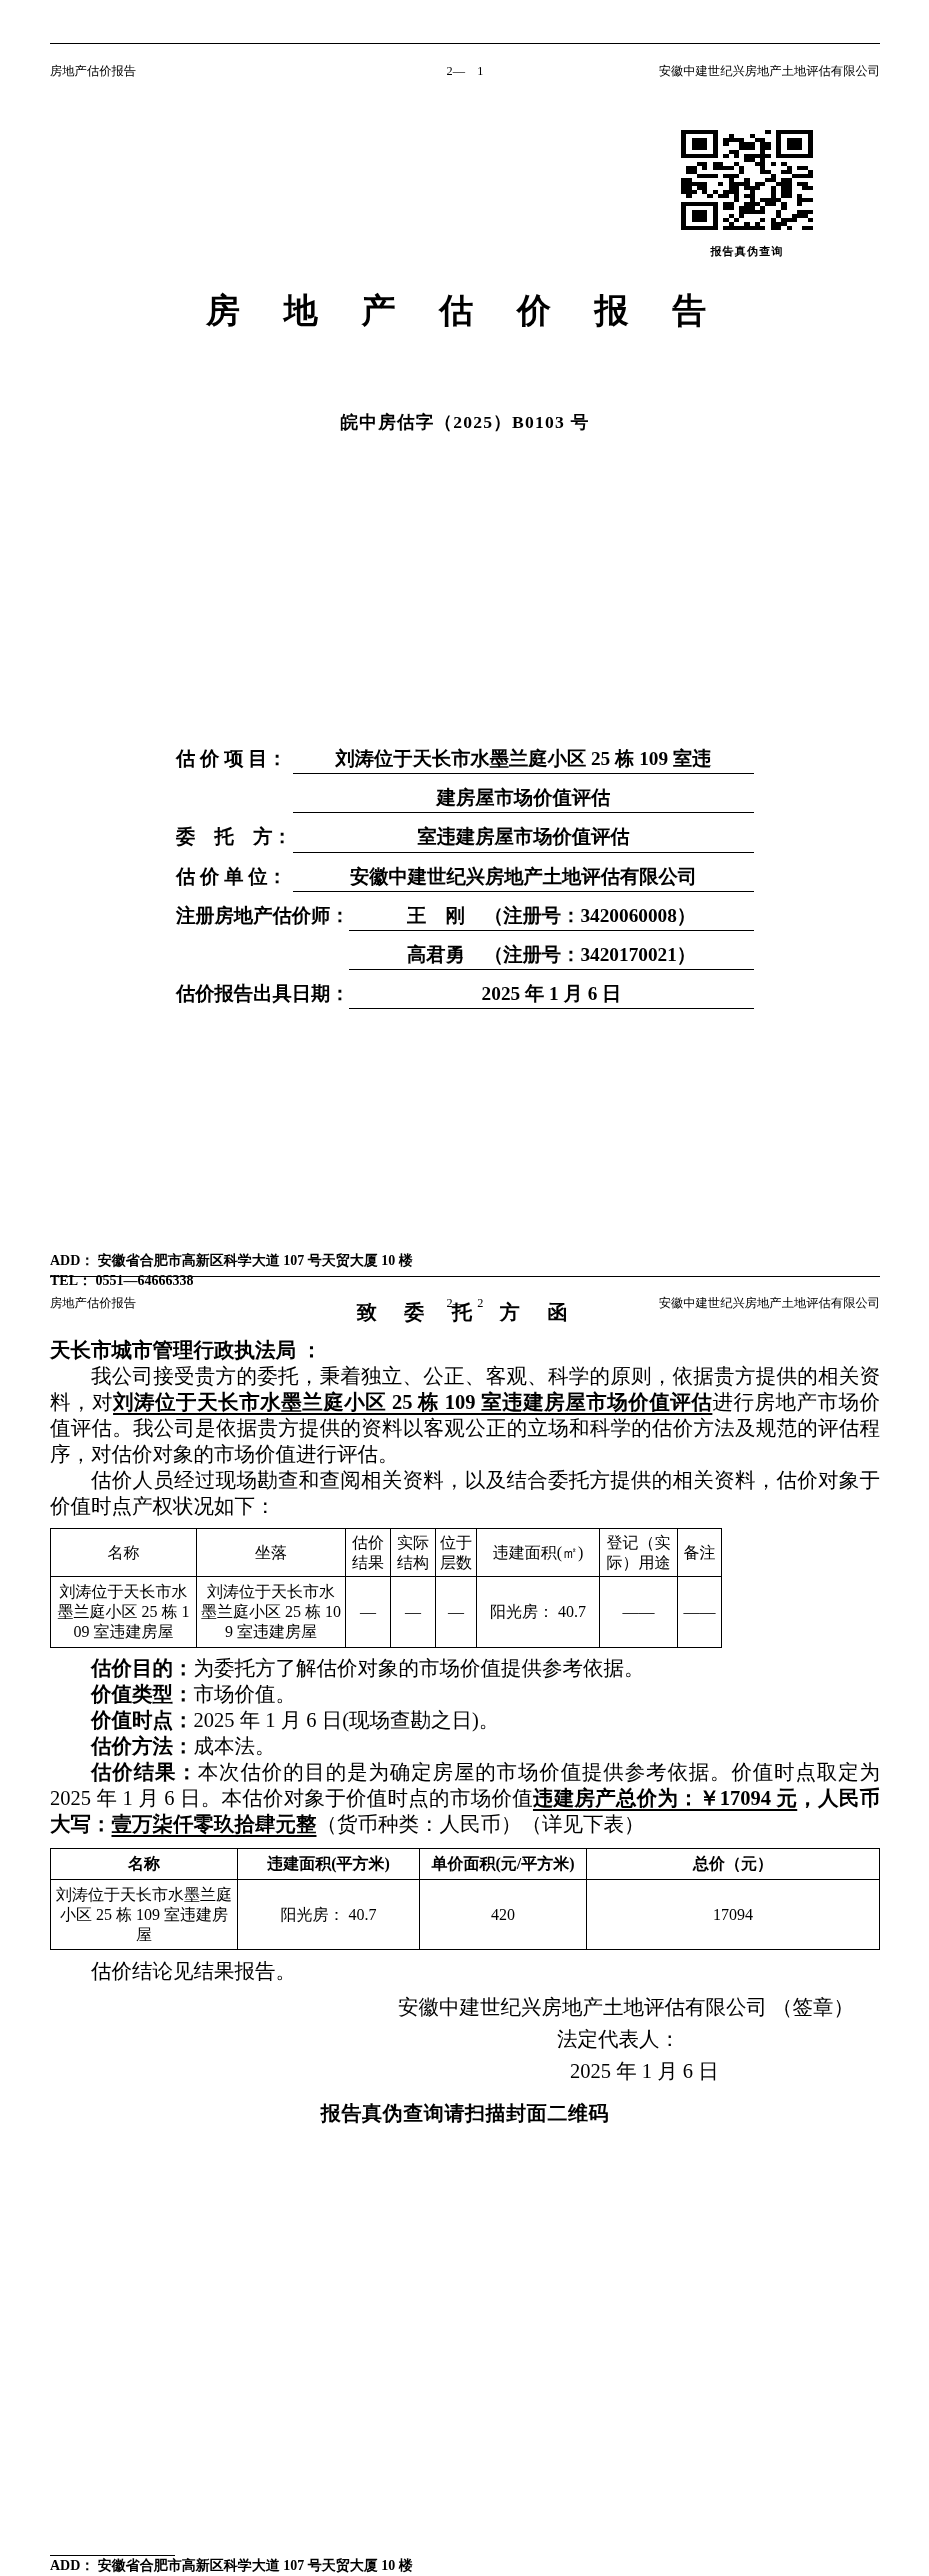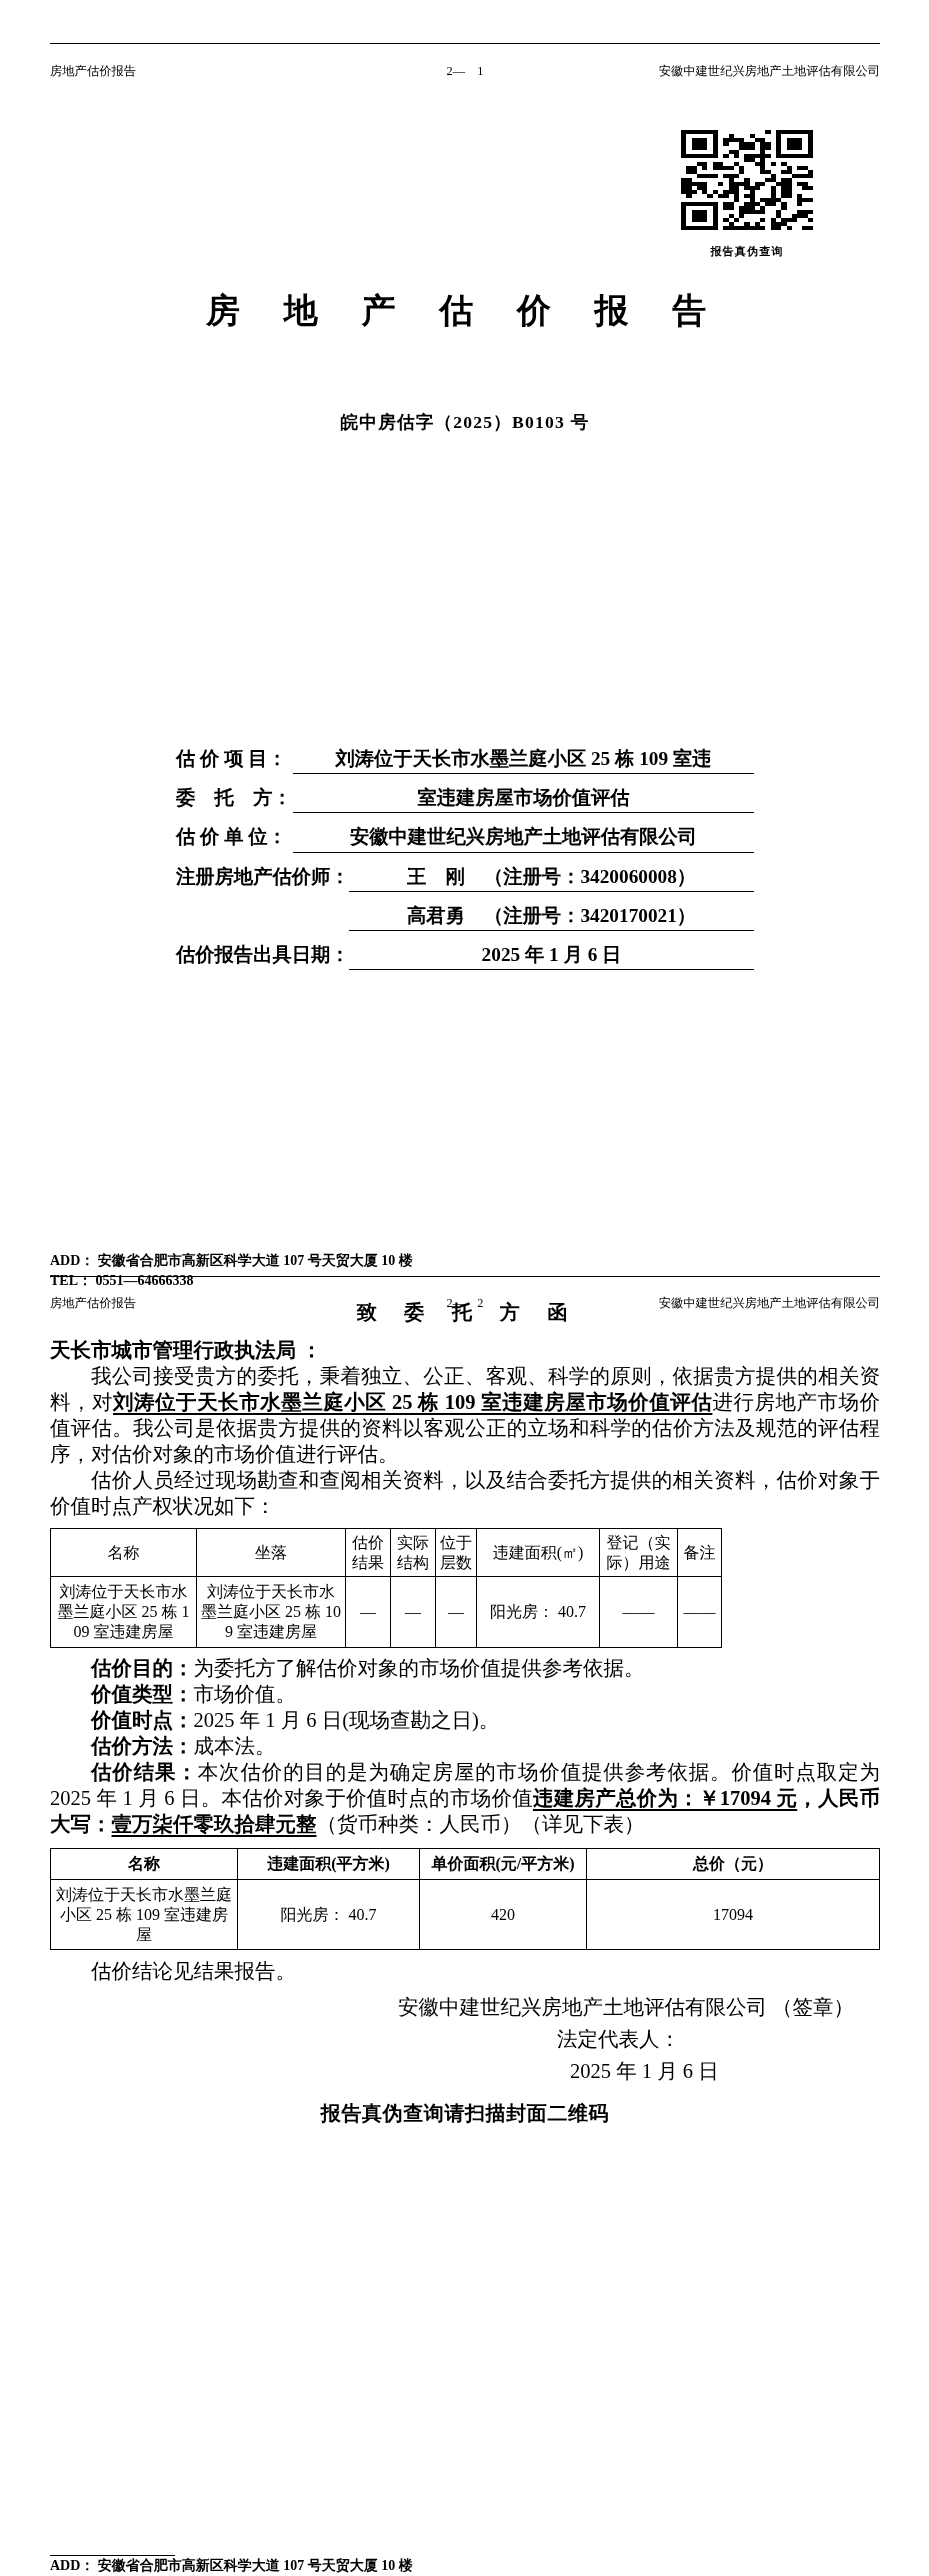--- a/index.html
+++ b/index.html
@@ -297,20 +297,24 @@
 
   <div class="abs title-main">房 地 产 估 价 报 告</div>
   <div class="abs doc-number">皖中房估字（2025）B0103 号</div>
 
   <div class="abs form">
     <div class="frow">
       <span class="flabel a">估 价 项 目：</span>
       <span class="fvalue">刘涛位于天长市水墨兰庭小区 25 栋 109 室违</span>
     </div>
     <div class="frow">
+      <span class="flabel a"></span>
+      <span class="fvalue">建房屋市场价值评估</span>
+    </div>
+    <div class="frow">
       <span class="flabel a">委　托　方：</span>
       <span class="fvalue">室违建房屋市场价值评估</span>
     </div>
     <div class="frow">
       <span class="flabel a">估 价 单 位：</span>
       <span class="fvalue">安徽中建世纪兴房地产土地评估有限公司</span>
     </div>
     <div class="frow">
       <span class="flabel b">注册房地产估价师：</span>
       <span class="fvalue">王　刚　（注册号：3420060008）</span>

